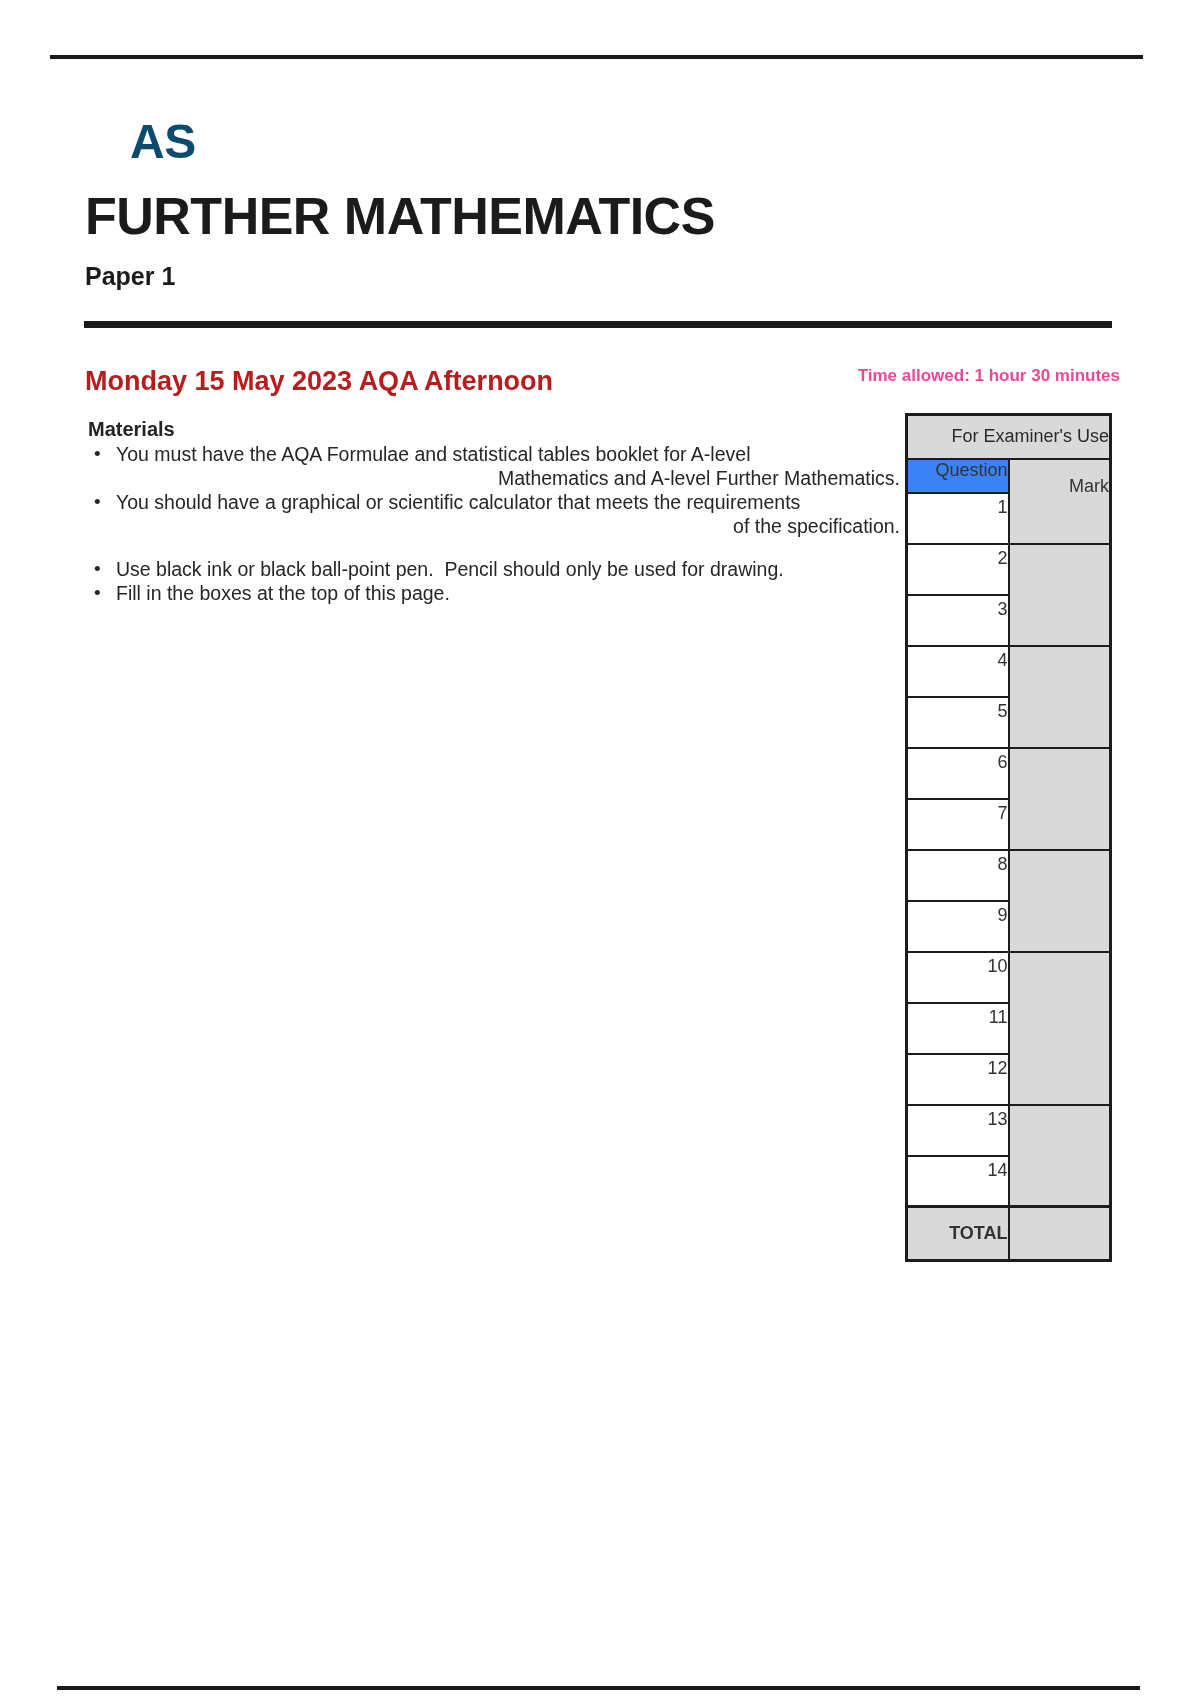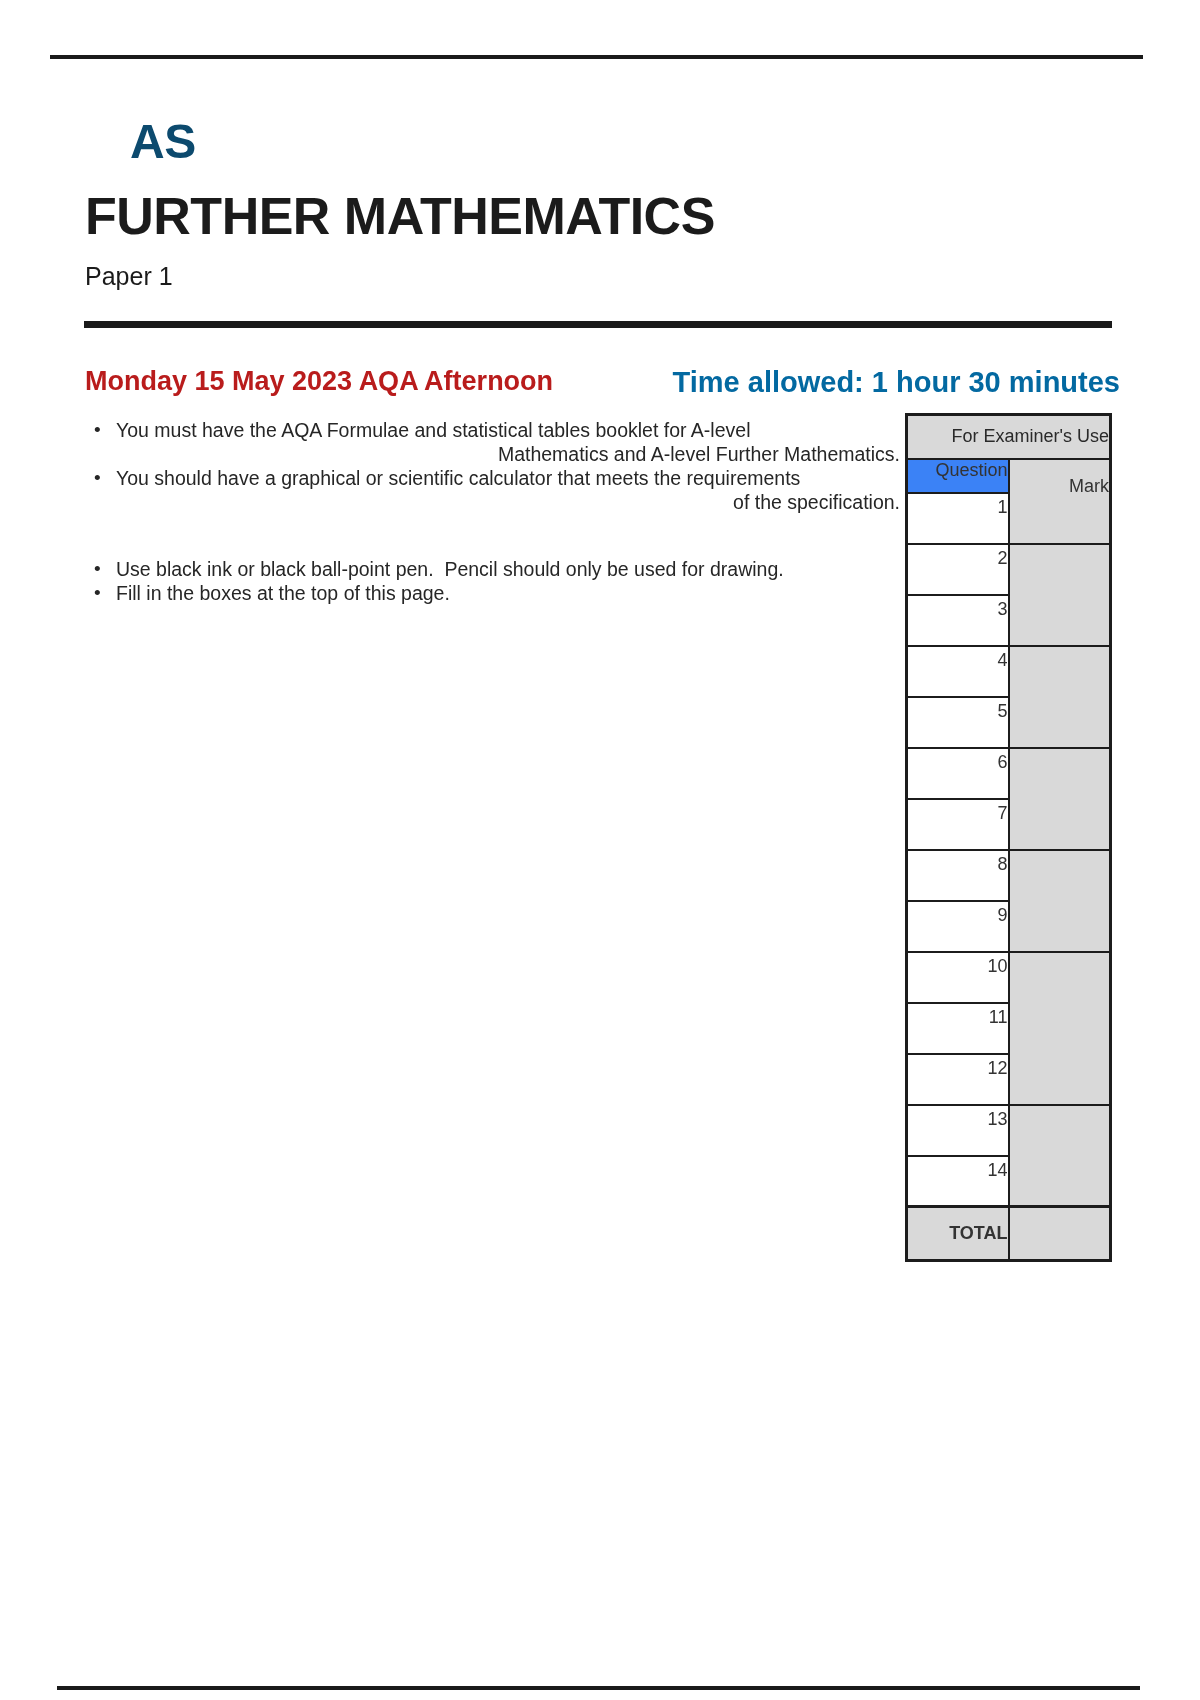--- a/index.html
+++ b/index.html
@@ -33,30 +33,30 @@
     font-size:48px;font-weight:700;line-height:1.0;
     letter-spacing:-0.5px;
   }
   .subject{
     position:absolute;left:85px;top:190px;
     font-size:52px;font-weight:700;line-height:1.0;
     letter-spacing:-0.5px;color:#1b1b1b;white-space:nowrap;
   }
   .paper{
     position:absolute;left:85px;top:262px;
-    font-size:25px;font-weight:400;color:#1b1b1b;
+    font-size:25px;font-weight:700;color:#1b1b1b;
   }
 
   .session-date{
     position:absolute;left:85px;top:366px;
     font-size:27px;font-weight:700;color:#b91c1c;white-space:nowrap;
   }
   .session-time{
     position:absolute;right:80px;top:366px;
-    font-size:29px;font-weight:700;color:#0369a1;white-space:nowrap;
+    font-size:17px;font-weight:700;color:#ec4899;white-space:nowrap;
   }
 
   .section-heading{
     font-size:20px;font-weight:700;color:#242424;line-height:24px;
   }
   .materials{position:absolute;left:88px;top:417px;width:812px;}
   .instructions{position:absolute;left:88px;top:556px;width:812px;}
   .bullet-list{margin-top:1px;}
   .bullet-item{display:flex;align-items:flex-start;}
   .bullet-marker{
@@ -125,20 +125,21 @@
   <div class="masthead qualification">AS</div>
   <div class="subject">FURTHER MATHEMATICS</div>
   <div class="paper">Paper 1</div>
 
   <div class="rule rule-mid"></div>
 
   <div class="session-date">Monday 15 May 2023 AQA Afternoon</div>
   <div class="session-time">Time allowed: 1 hour 30 minutes</div>
 
   <div class="materials">
+    <div class="section-heading">Materials</div>
     <div class="bullet-list">
       <div class="bullet-item">
         <span class="bullet-marker">•</span>
         <span class="bullet-lines">
           <span class="bullet-line">You must have the AQA Formulae and statistical tables booklet for A-level</span>
           <span class="bullet-line" style="display:block">Mathematics and A-level Further Mathematics.</span>
         </span>
       </div>
       <div class="bullet-item">
         <span class="bullet-marker">•</span>

